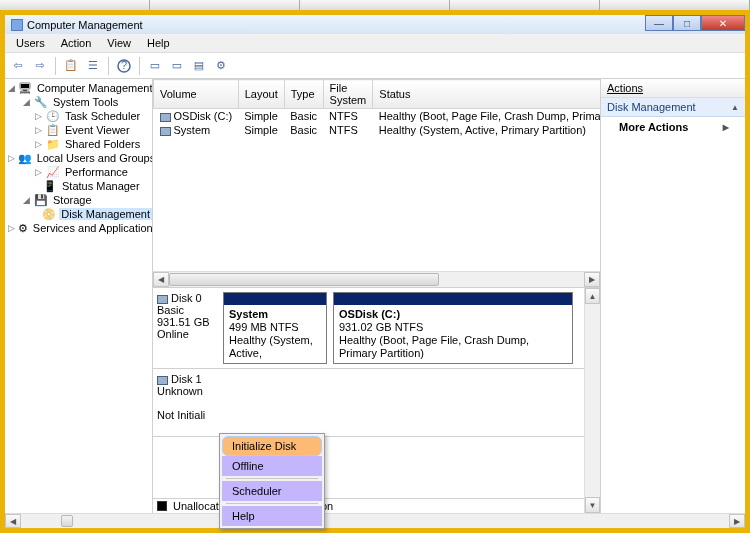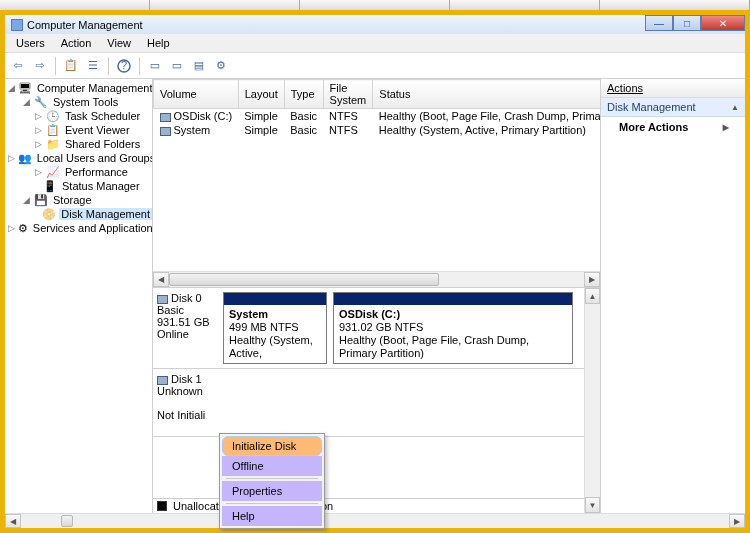--- a/index.html
+++ b/index.html
@@ -309,21 +309,21 @@
         <span>More Actions</span>
         <span class="arrowr">▶</span>
       </div>
     </div>
   </div>
 
   <div class="ctxmenu">
     <div class="mi hl">Initialize Disk</div>
     <div class="mi">Offline</div>
     <div class="sepm"></div>
-    <div class="mi">Properties</div>
+    <div class="mi">Scheduler</div>
     <div class="sepm"></div>
     <div class="mi">Help</div>
   </div>
 
   <div class="botscroll">
     <div class="arr">◀</div>
     <div class="track">
         <div class="thumb"></div>
       </div>
     <div class="arr">▶</div>

